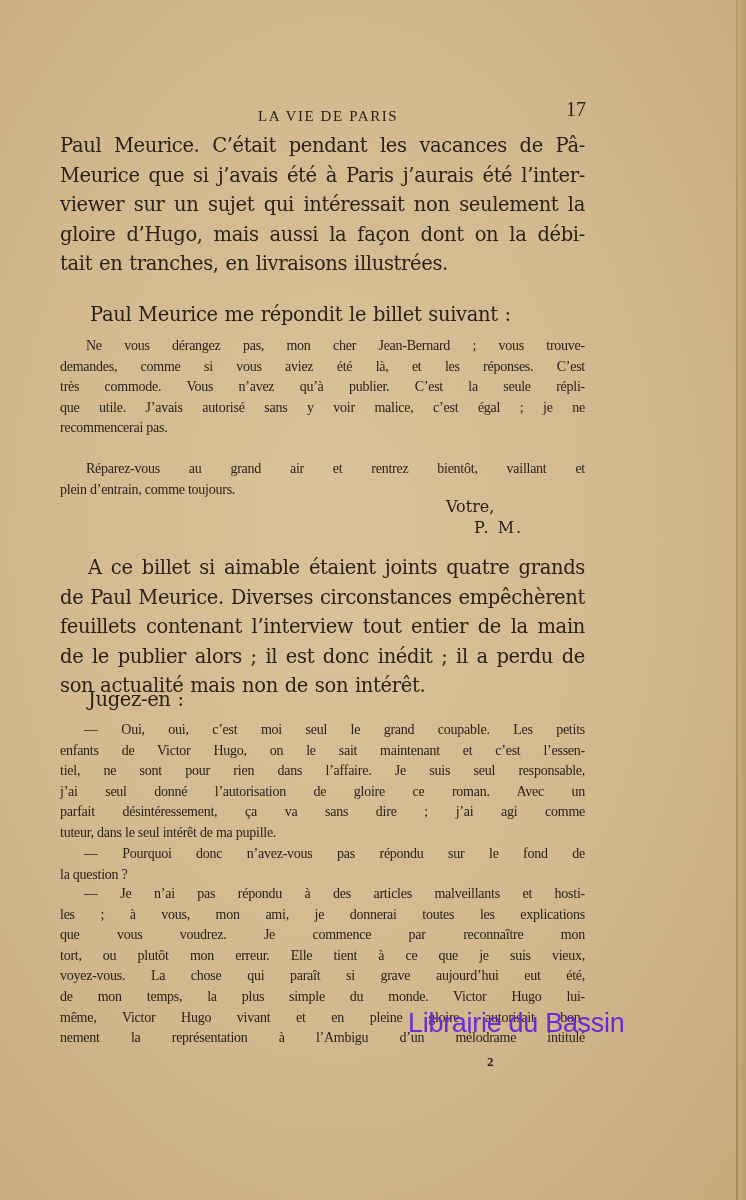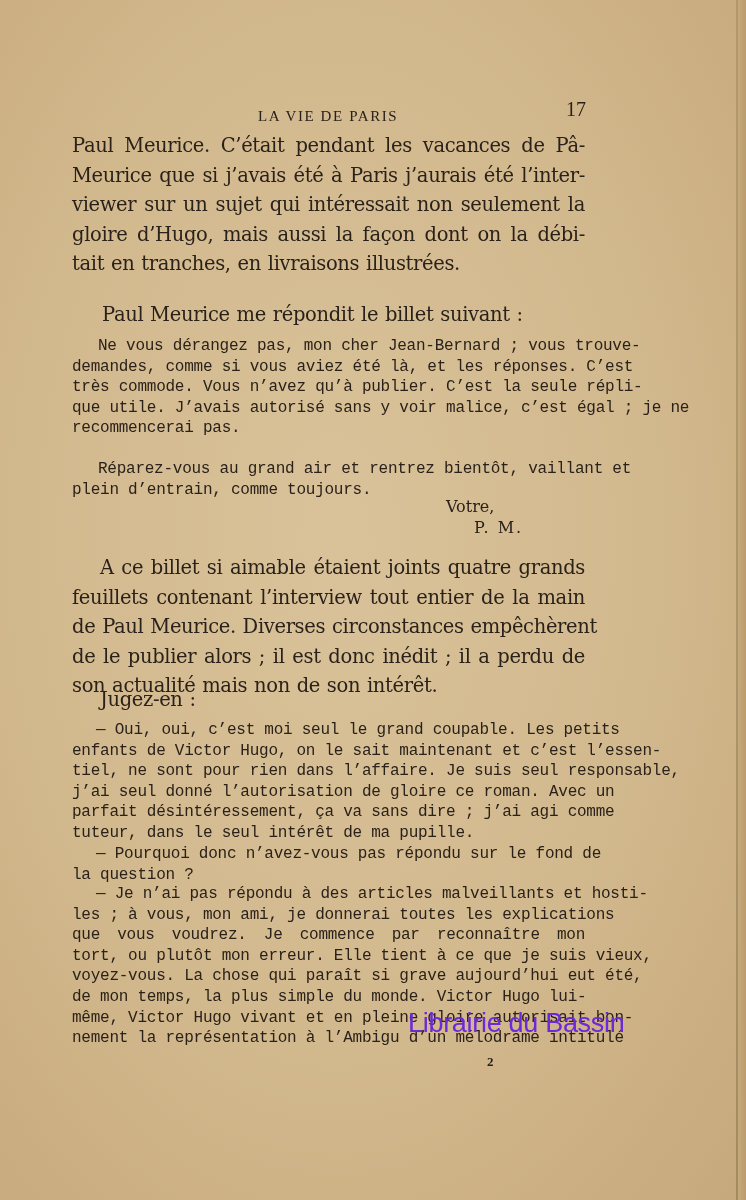--- a/index.html
+++ b/index.html
@@ -27,22 +27,22 @@
   }
   .page-number {
     position:absolute; right:0; top:-2px; font-size:20px;
     font-family:"Liberation Serif", serif;
   }
   .text {
     position:absolute; left:60px; width:525px;
     text-align:justify; hyphens:none;
   }
   .body-large { font-size:19.5px; line-height:29.5px; font-family:"DejaVu Serif", serif; letter-spacing:-0.35px; word-spacing:1px; }
-  .body-small { font-size:16px; line-height:20.6px; font-family:Liberation Mono, monospace; letter-spacing:-0.25px; }
-  .line { display:block; text-align:justify; text-align-last:justify; white-space:nowrap;margin-left:12px; }
+  .body-small { font-size:14px; line-height:20.6px; font-family:Liberation Serif, serif; letter-spacing:-0.25px; }
+  .line { display:block; text-align:justify; text-align-last:justify; white-space:nowrap; }
   .line.last { text-align-last:left; }
   .signature { position:absolute; font-size:16px; font-family:"DejaVu Serif", serif; }
   .sheet-number { position:absolute; left:487px; top:1054px; font-size:13px; font-family:"Liberation Serif", serif; font-weight:bold; }
   .watermark {
     position:absolute; left:408px; top:1008px;
     font-family:"Liberation Sans", sans-serif; font-size:27px; color:#6d28d9;
     letter-spacing:-0.3px;
   }
 </style>
 </head>
@@ -79,22 +79,22 @@
 <div class="text body-small" style="top:459px;">
   <span class="line" style="padding-left:26px;">Réparez-vous au grand air et rentrez bientôt, vaillant et</span>
   <span class="line last">plein d’entrain, comme toujours.</span>
 </div>
 
 <div class="signature" style="left:446px; top:497px;">Votre,</div>
 <div class="signature" style="left:474px; top:518px; letter-spacing:2px;">P. M.</div>
 
 <div class="text body-large" style="top:553px;">
   <span class="line" style="padding-left:28px;">A ce billet si aimable étaient joints quatre grands</span>
+  <span class="line">de Paul Meurice. Diverses circonstances empêchèrent</span>
   <span class="line">feuillets contenant l’interview tout entier de la main</span>
-  <span class="line">de Paul Meurice. Diverses circonstances empêchèrent</span>
   <span class="line">de le publier alors ; il est donc inédit ; il a perdu de</span>
   <span class="line last">son actualité mais non de son intérêt.</span>
 </div>
 
 <div class="text body-large" style="top:685px; padding-left:28px; width:497px;">
   <span class="line last">Jugez-en :</span>
 </div>
 
 <div class="text body-small" style="top:720px;">
   <span class="line" style="padding-left:24px;">— Oui, oui, c’est moi seul le grand coupable. Les petits</span>

